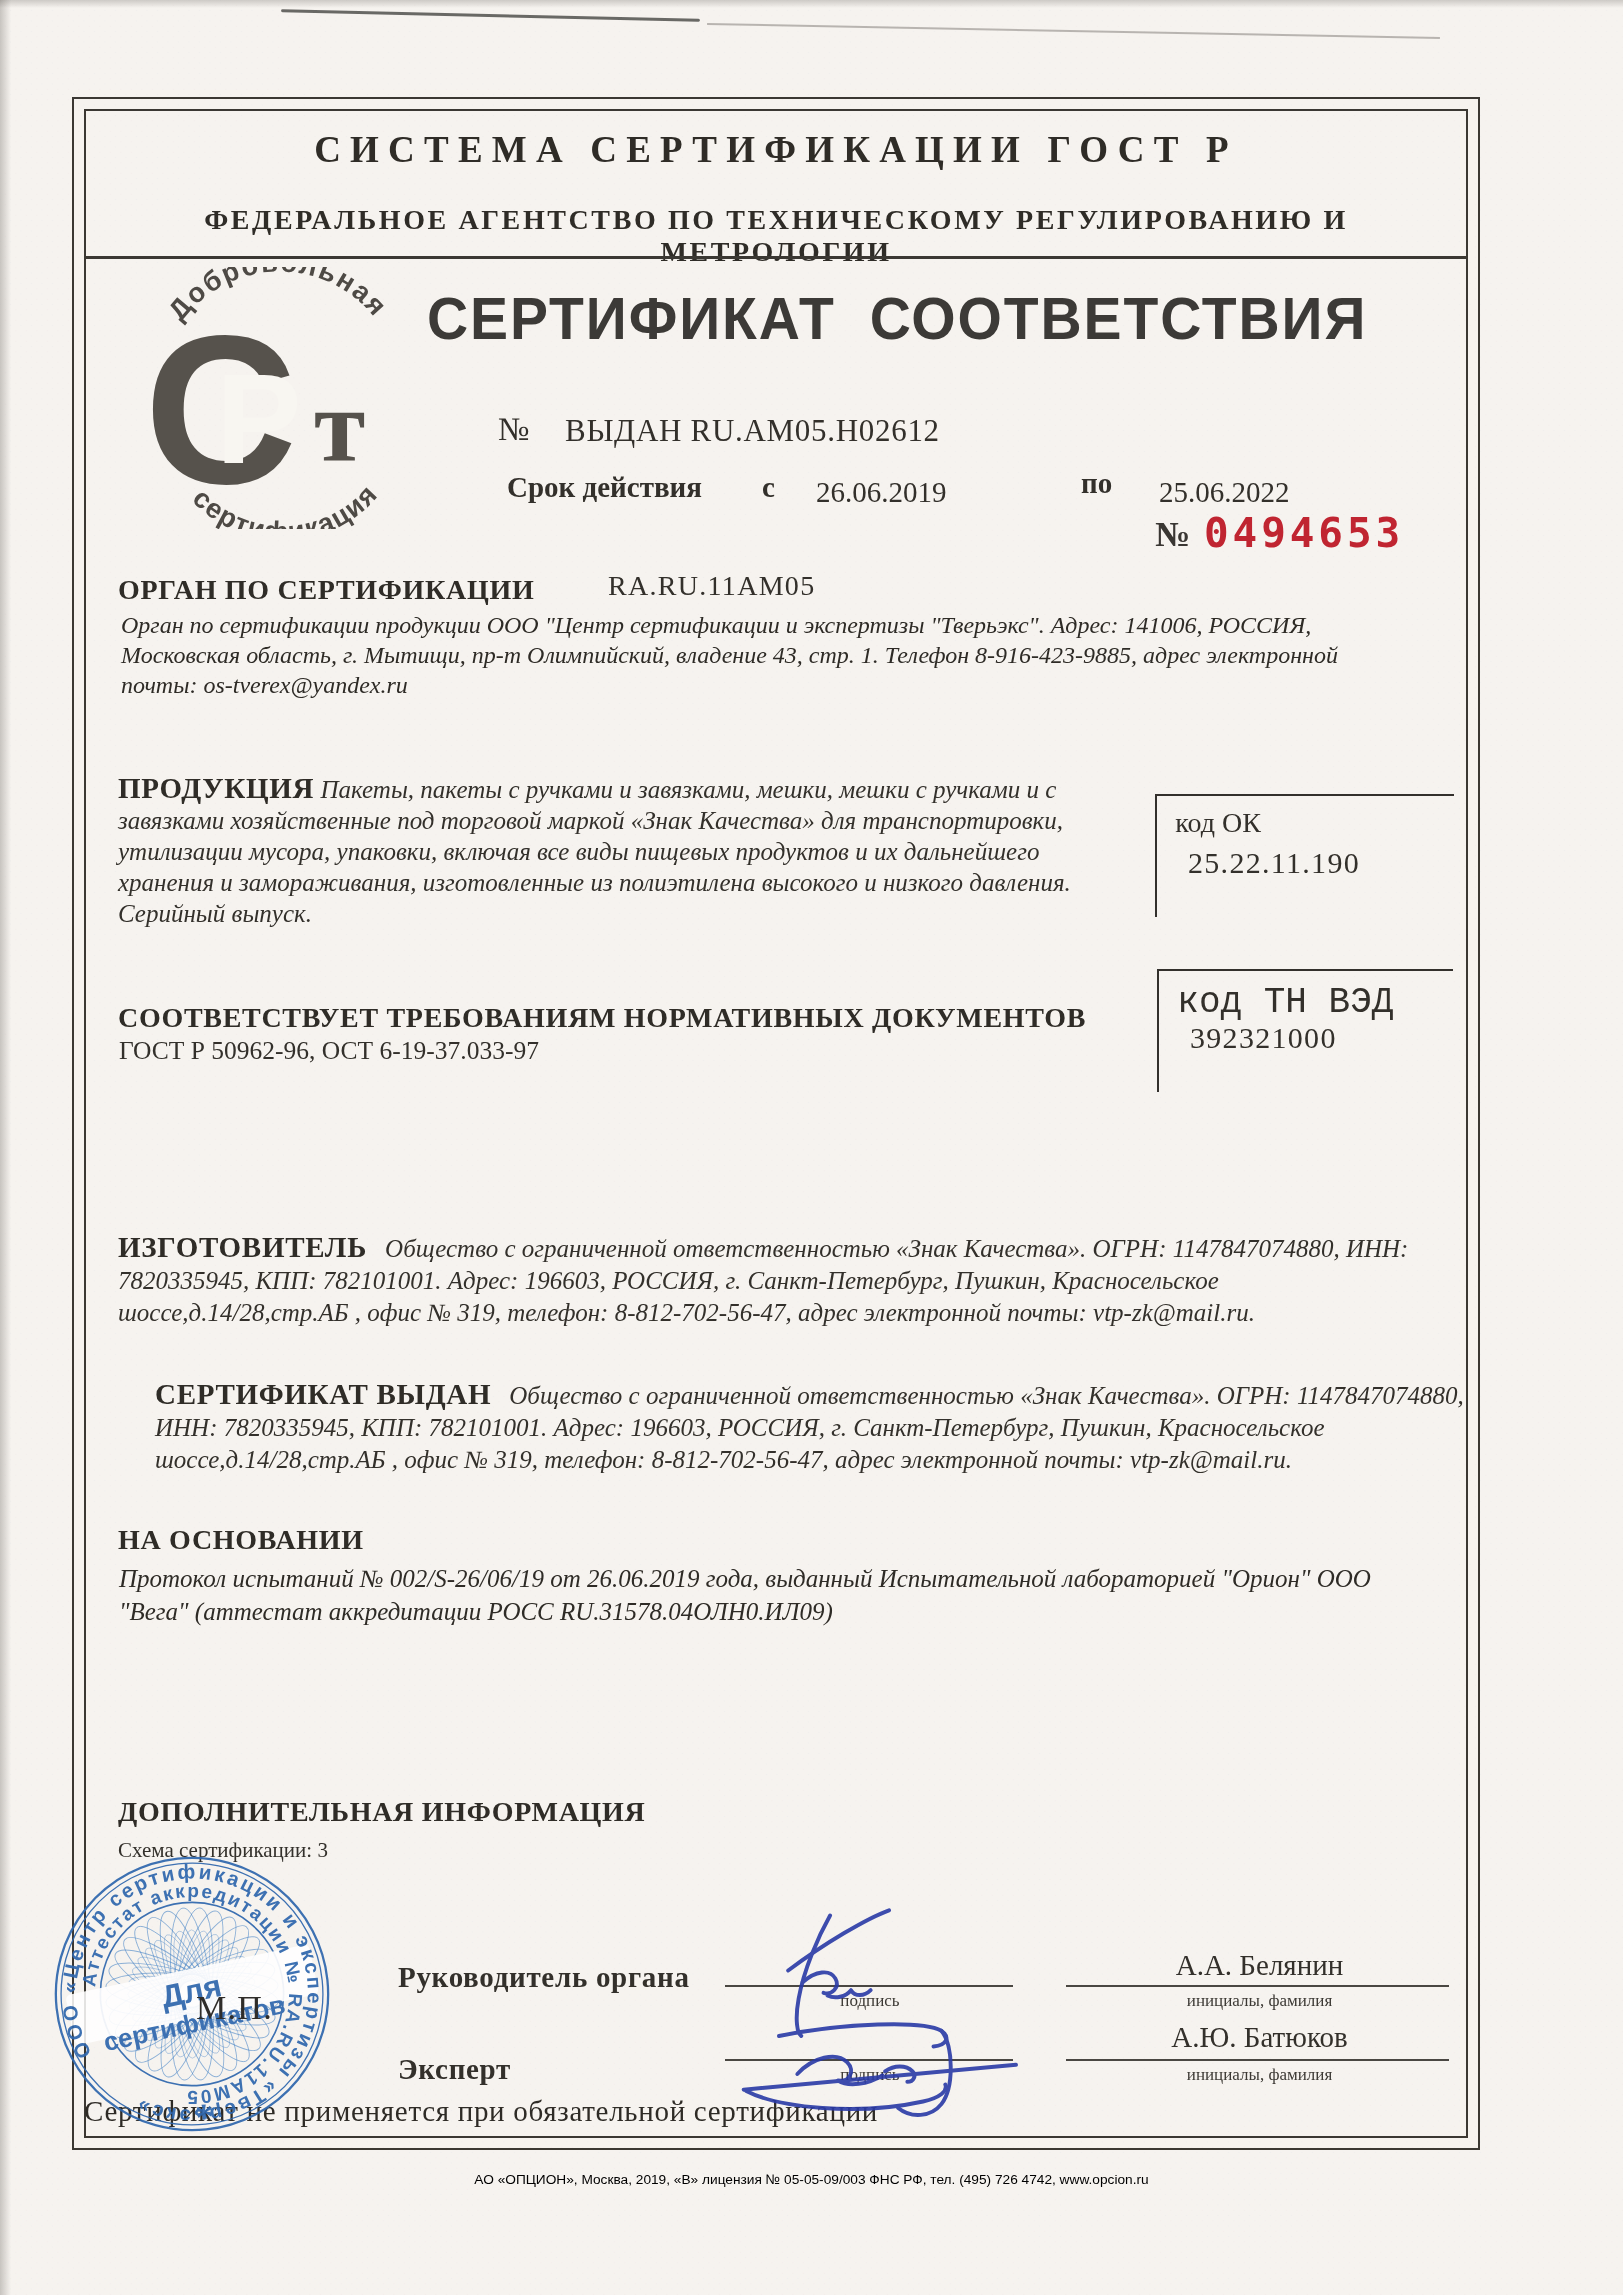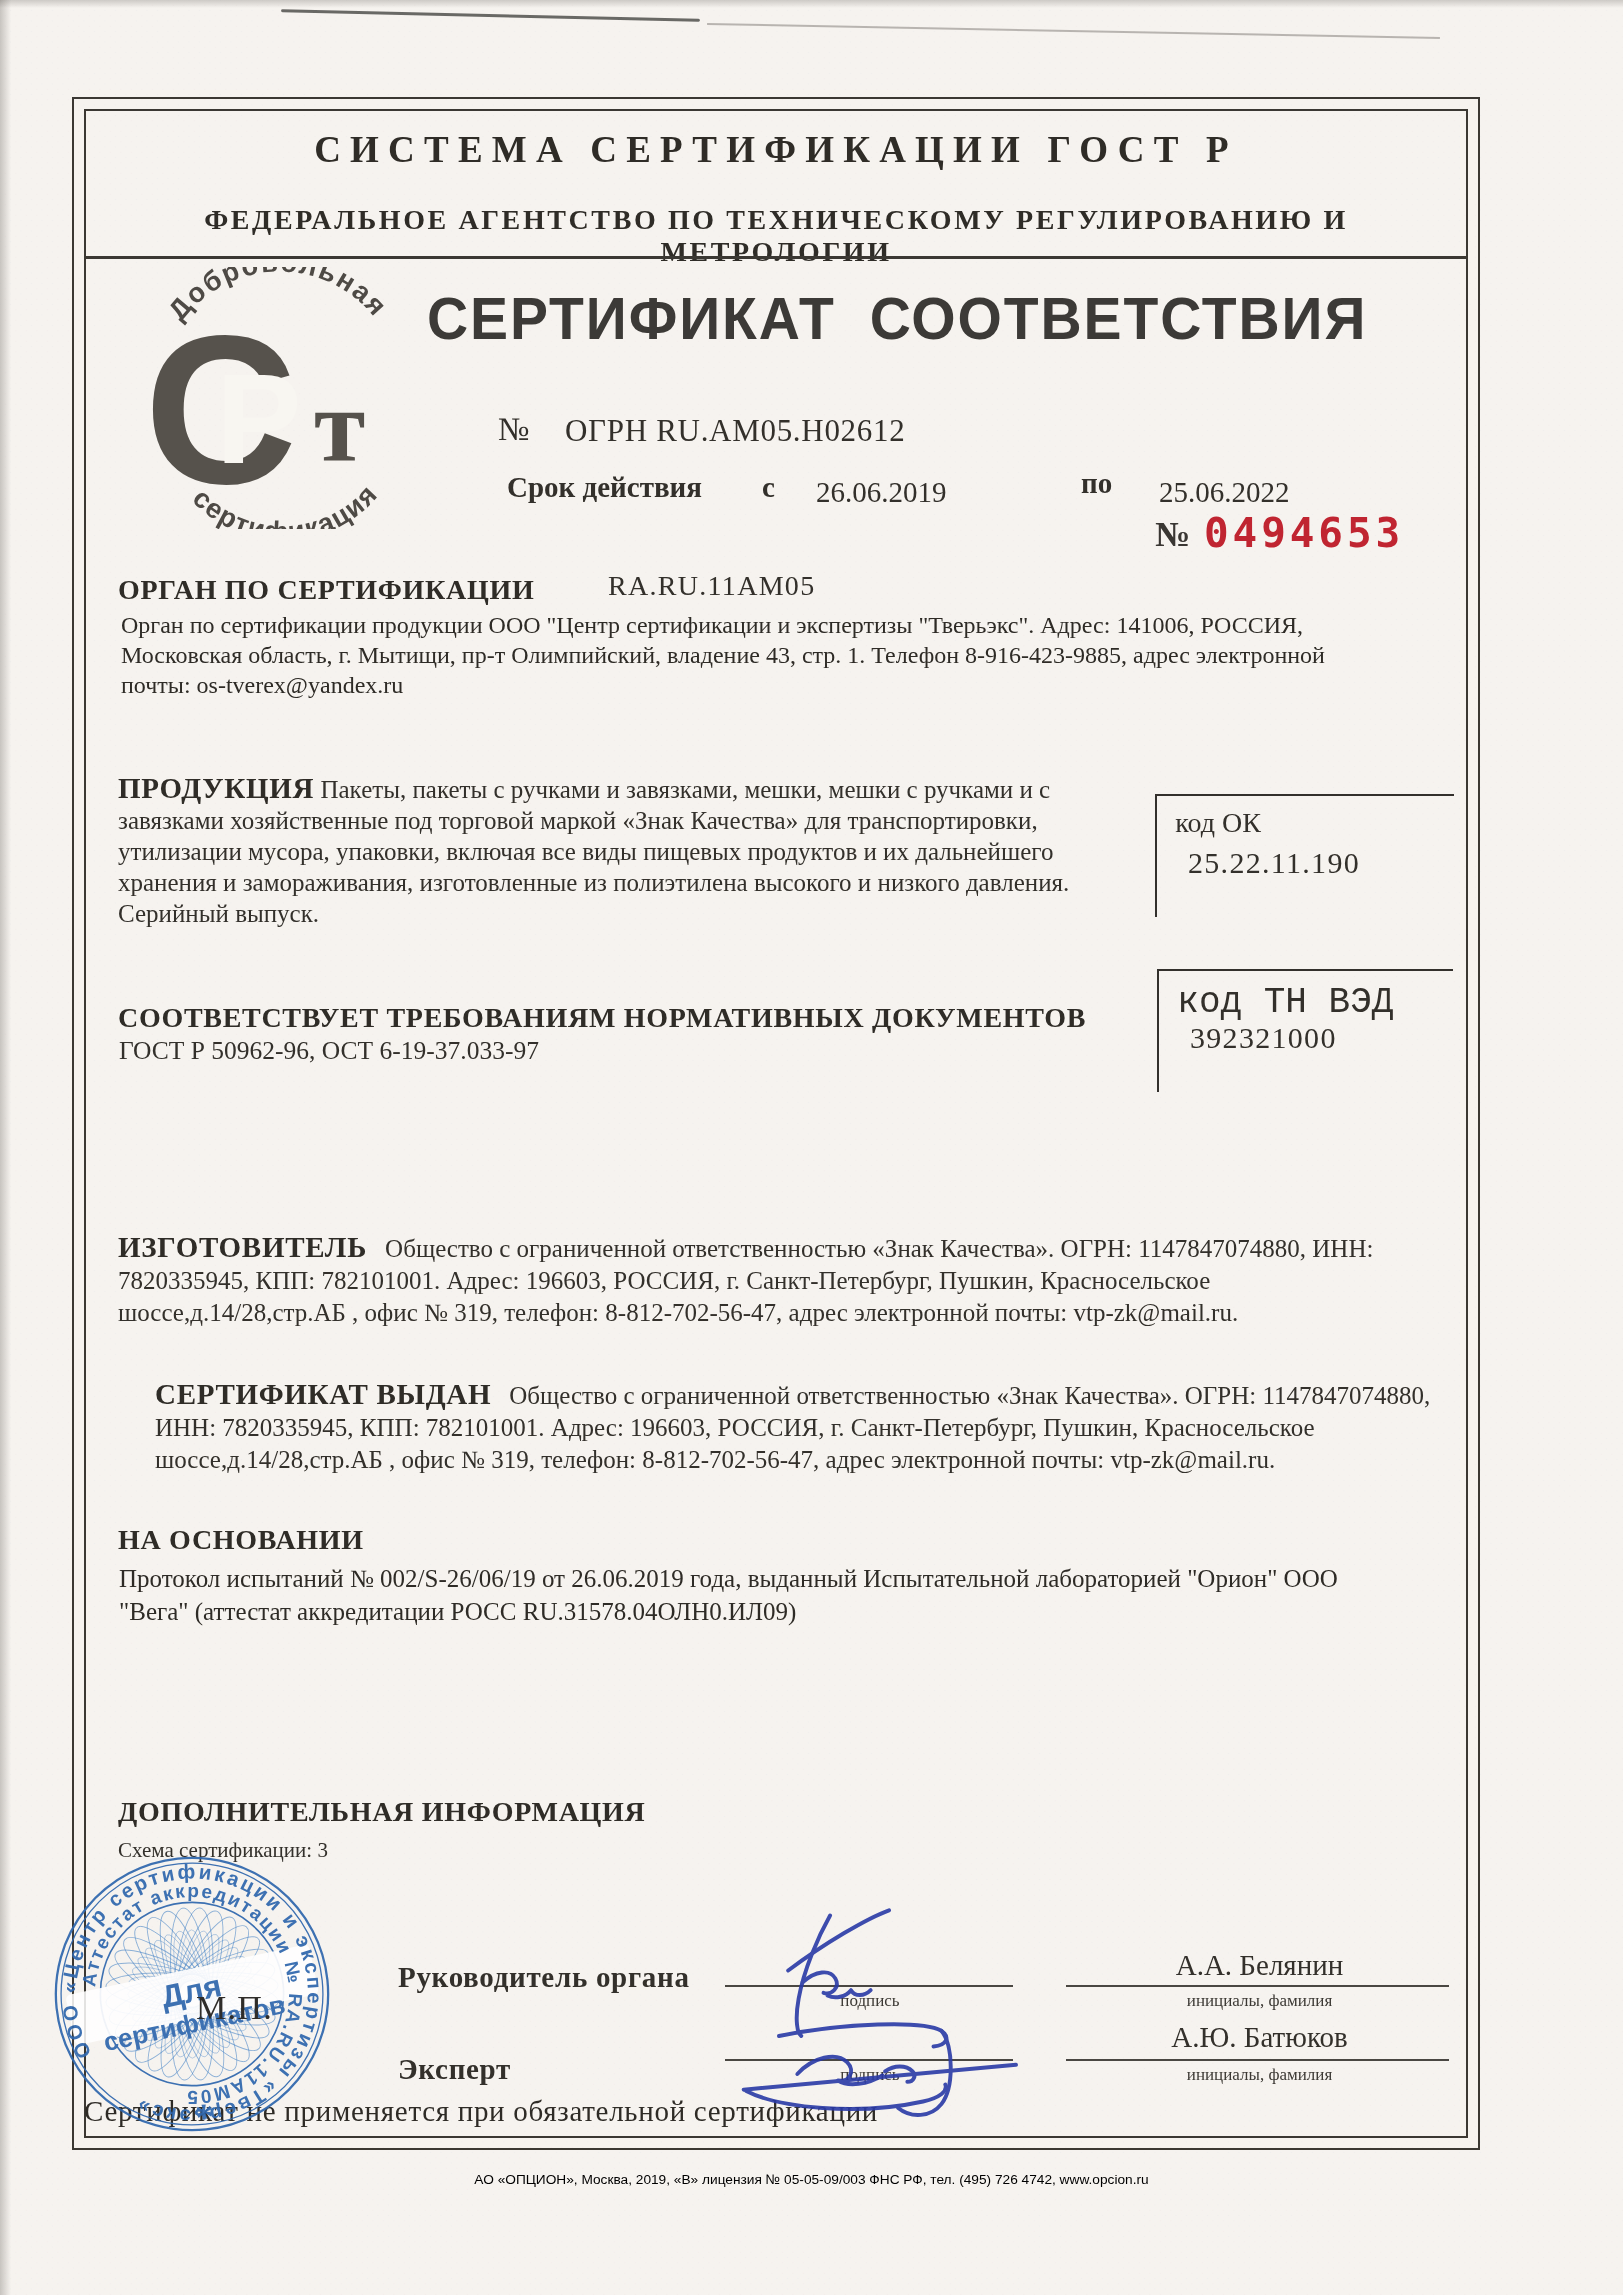--- a/index.html
+++ b/index.html
@@ -29,21 +29,21 @@
   .val-label{left:507px;top:471px;font-size:29px;font-weight:700;}
   .val-c{left:762px;top:471px;font-size:29px;font-weight:700;}
   .val-from{left:816px;top:476px;font-size:29px;}
   .val-po{left:1081px;top:467px;font-size:29px;font-weight:700;}
   .val-to{left:1159px;top:476px;font-size:29px;}
   .blank-no{left:1155px;top:515px;font-size:35px;font-weight:600;color:#3a3733;}
   .blank-digits{left:1204px;top:509px;font-family:"DejaVu Sans Mono",monospace;font-size:41px;font-weight:700;letter-spacing:3.9px;color:#c02531;}
   .slabel{font-size:28px;font-weight:700;letter-spacing:0.7px;color:#2f2c27;}
   .scode{font-size:28px;letter-spacing:1.3px;}
   .para{font-size:24px;line-height:30px;color:#2e2b26;}
-  .pre{white-space:pre-line;}
+  .pre{white-space:pre-line;font-style:italic;}
   .organ-label{left:118px;top:574px;}
   .organ-code{left:608px;top:570px;}
   .organ-text{left:121px;top:610px;width:1348px;}
   .prod-block{left:118px;top:773px;width:1047px;font-size:25px;line-height:31px;}
   .prod-block .slabel{font-size:29px;}
   .okbox{left:1155px;top:794px;width:299px;height:123px;border-top:2.6px solid #33302c;border-left:2px solid #33302c;box-sizing:border-box;}
   .okbox .bl{position:absolute;left:18.3px;top:10.5px;font-size:28px;}
   .okbox .bv{position:absolute;left:31px;top:50px;font-size:30px;letter-spacing:1.3px;}
   .conf-label{left:118px;top:1002px;text-align:center;}
   .conf-text{left:119px;top:1036px;font-size:25.5px;}
@@ -106,21 +106,21 @@
   <text x="118" y="300" font-family="Liberation Sans, sans-serif" font-size="196" font-weight="700" fill="#f8f6f1">Р</text>
   <text x="268" y="296" font-family="Liberation Serif, serif" font-size="160" font-weight="700" fill="#56524c">т</text>
   <text font-family="Liberation Sans, sans-serif" font-size="42" font-weight="700" fill="#4e4a45" letter-spacing="2">
     <textPath href="#logoArcBot" startOffset="50%" text-anchor="middle">сертификация</textPath>
   </text>
 </svg>
 
 <div class="abs doc-title">СЕРТИФИКАТ СООТВЕТСТВИЯ</div>
 
 <span class="abs numrow-label">№</span>
-<span class="abs numrow-value">ОГРН RU.АМ05.Н02612</span>
+<span class="abs numrow-value">ВЫДАН RU.АМ05.Н02612</span>
 
 <span class="abs val-label">Срок действия</span>
 <span class="abs val-c">с</span>
 <span class="abs val-from">26.06.2019</span>
 <span class="abs val-po">по</span>
 <span class="abs val-to">25.06.2022</span>
 
 <span class="abs blank-no">№</span>
 <span class="abs blank-digits">0494653</span>
 

